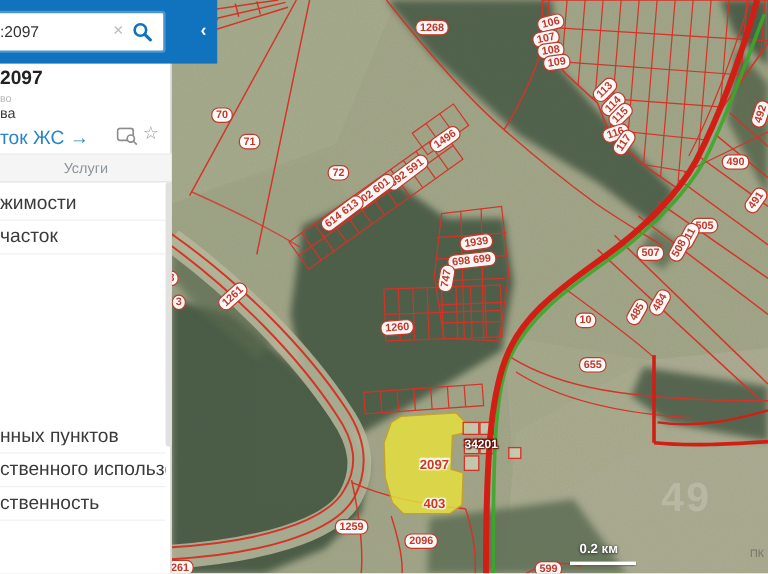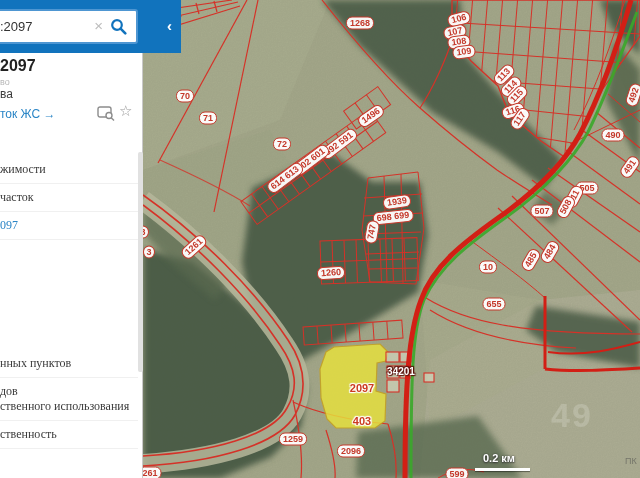--- a/index.html
+++ b/index.html
@@ -24,31 +24,31 @@
        box-shadow:0 1px 1px rgba(0,0,0,.45);}
   .wm{position:absolute;left:408px;top:396px;font-weight:700;font-size:34px;color:rgba(252,252,246,.20);letter-spacing:2px;}
   .wm-corner{position:absolute;left:482px;top:456px;font-size:9px;color:rgba(75,75,75,.55);}
 
   
   .sidebar{position:absolute;left:0;top:0;width:143px;height:478px;background:#fff;border-right:1px solid #c9c9c9;z-index:4;}
   .card{position:absolute;left:0;top:53px;width:143px;height:75px;}
   .card .title{position:absolute;left:0;top:4px;font-size:16px;font-weight:700;color:#222;white-space:nowrap;}
   .card .meta{position:absolute;left:0;top:24px;font-size:9px;color:#b8b8b8;white-space:nowrap;}
   .card .l2{position:absolute;left:0;top:34px;font-size:12px;color:#3c3c3c;white-space:nowrap;}
-  .card .lnk{position:absolute;left:0;top:54px;font-size:12px;color:#2a85c6;white-space:nowrap;cursor:pointer;}
+  .card .lnk{position:absolute;left:0;top:54px;font-size:16px;color:#2a85c6;white-space:nowrap;cursor:pointer;}
   .ico-view{position:absolute;left:97px;top:53px;cursor:pointer;}
   .ico-star{position:absolute;left:119px;top:49px;font-size:15px;color:#9a9a9a;cursor:pointer;}
   .tabs{position:absolute;left:0;top:128px;width:143px;height:24px;background:#f5f5f5;
         border-top:1px solid #ebebeb;border-bottom:1px solid #e4e4e4;
         text-align:center;line-height:23px;font-size:12px;color:#8d959c;cursor:pointer;}
   .rows{position:absolute;left:0;width:138px;}
   .rows-t{top:156px;}
   .rows-b{top:350px;}
   .srow{padding:6px 0 6px;border-bottom:1px solid #f0f0f0;}
-  .srow .line{font-size:12px;line-height:15px;color:#3a3a3a;white-space:nowrap;overflow:hidden;font-family:Liberation Serif, serif;}
+  .srow .line{font-size:16px;line-height:15px;color:#3a3a3a;white-space:nowrap;overflow:hidden;}
   .srow .line.link{color:#2a85c6;cursor:pointer;}
   .sb-thumb{position:absolute;left:138px;top:152px;width:5px;height:220px;background:#e1e1e1;border-radius:2px;}
 
   
   .hdr{position:absolute;left:0;top:0;width:181px;height:53px;background:#1173bd;z-index:6;}
   .sbox{position:absolute;left:-10px;top:9px;width:148px;height:35px;background:#fff;
         border:2px solid #4e96d2;border-radius:3px;}
   .sbox input{position:absolute;left:8px;top:5px;width:80px;height:20px;border:none;outline:none;
         font-size:13px;color:#333;background:transparent;padding:0;}
   .clear-x{position:absolute;right:33px;top:6px;font-size:15px;color:#bdbdbd;cursor:pointer;}
@@ -245,37 +245,34 @@
       <div class="lnk">ток ЖС →</div>
       <div class="ico-view">
         <svg width="18" height="15" viewBox="0 0 18 15" fill="none" stroke="#8c8c8c" stroke-width="1.4">
           <rect x="1" y="1" width="13" height="10" rx="2"></rect>
           <circle cx="12" cy="9.5" r="3" fill="#fff"></circle>
           <line x1="14.2" y1="11.7" x2="17" y2="14.5"></line>
         </svg>
       </div>
       <div class="ico-star">☆</div>
     </div>
+    <div class="tabs">Услуги</div>
     <div class="rows rows-t">
         <div class="srow">
           <div class="line">жимости</div>
         </div>
         <div class="srow">
           <div class="line">часток</div>
         </div>
-        <div class="srow">
-          <div class="line link">097</div>
-        </div>
       </div>
     <div class="rows rows-b">
         <div class="srow">
           <div class="line">нных пунктов</div>
         </div>
         <div class="srow">
-          <div class="line">дов</div>
           <div class="line">ственного использования</div>
         </div>
         <div class="srow">
           <div class="line">ственность</div>
         </div>
       </div>
     <div class="sb-thumb"></div>
   </div>
 
   <div class="hdr">

